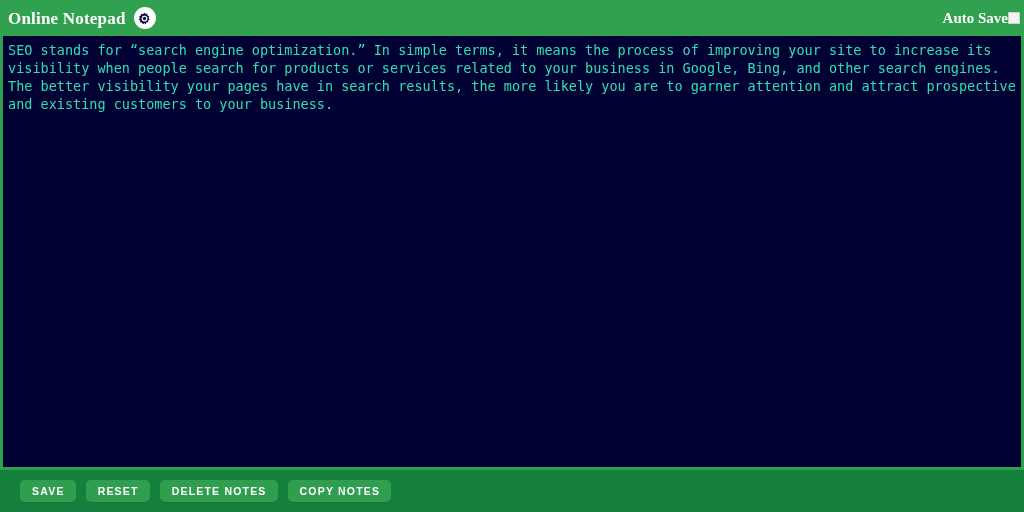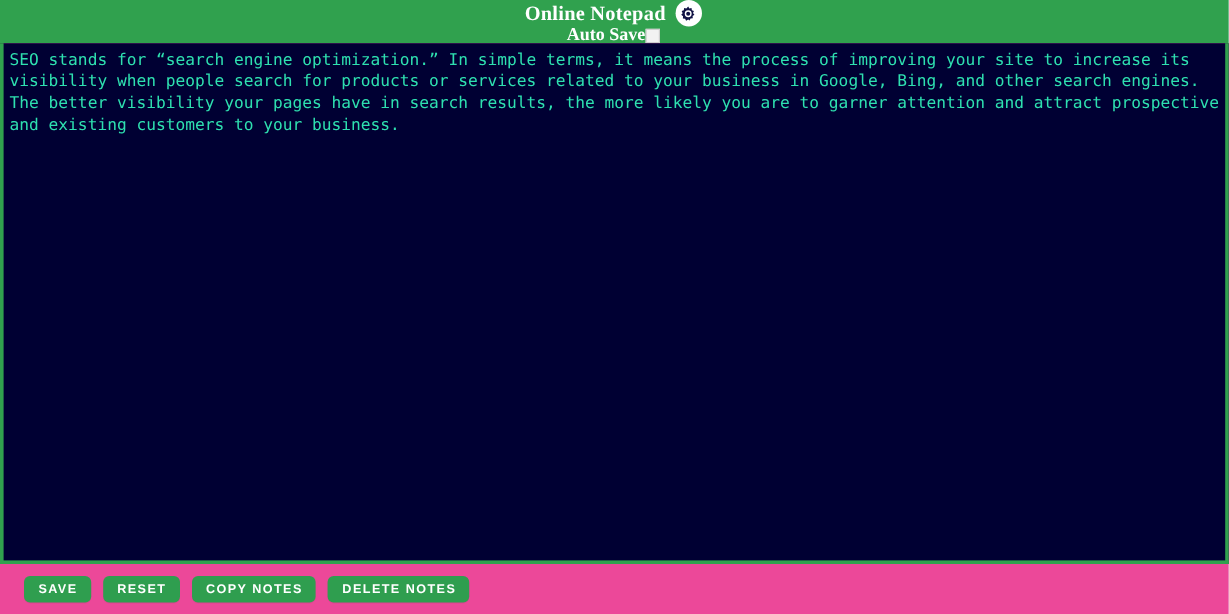--- a/index.html
+++ b/index.html
@@ -22,23 +22,22 @@
   }
 
   
   .header {
     height: 36px;
     min-height: 36px;
     background: #30a14e;
     display: flex;
     align-items: center;
     justify-content: space-between;
-    padding: 0 10px 0 8px;
+    padding: 0 4px 0 8px;
     box-sizing: border-box;
-    flex-direction: column;
   }
 
   .brand {
     display: flex;
     align-items: center;
     gap: 8px;
   }
 
   .brand-title {
     font-family: "Liberation Serif", serif;
@@ -111,21 +110,21 @@
     overflow: hidden;
     margin: 0;
     resize: none;
     outline: none;
   }
 
   
   .footer {
     height: 42px;
     min-height: 42px;
-    background: #ec4899;
+    background: #15803d;
     display: flex;
     align-items: center;
     gap: 10px;
     padding: 0 0 0 20px;
     box-sizing: border-box;
   }
 
   .btn {
     background: #2f9e4f;
     color: #ffffff;
@@ -169,17 +168,17 @@
 
   </div>
 
   <div class="editor-wrap">
     <div class="editor" contenteditable="false" spellcheck="false" placeholder="" style="">SEO stands for “search engine optimization.” In simple terms, it means the process of improving your site to increase its visibility when people search for products or services related to your business in Google, Bing, and other search engines. The better visibility your pages have in search results, the more likely you are to garner attention and attract prospective and existing customers to your business.</div>
   </div>
 
   <div class="footer">
     <button class="btn">Save</button>
     <button class="btn">Reset</button>
+    <button class="btn">Delete Notes</button>
     <button class="btn">Copy Notes</button>
-    <button class="btn">Delete Notes</button>
   </div>
 
 </div>
 
 </body></html>

